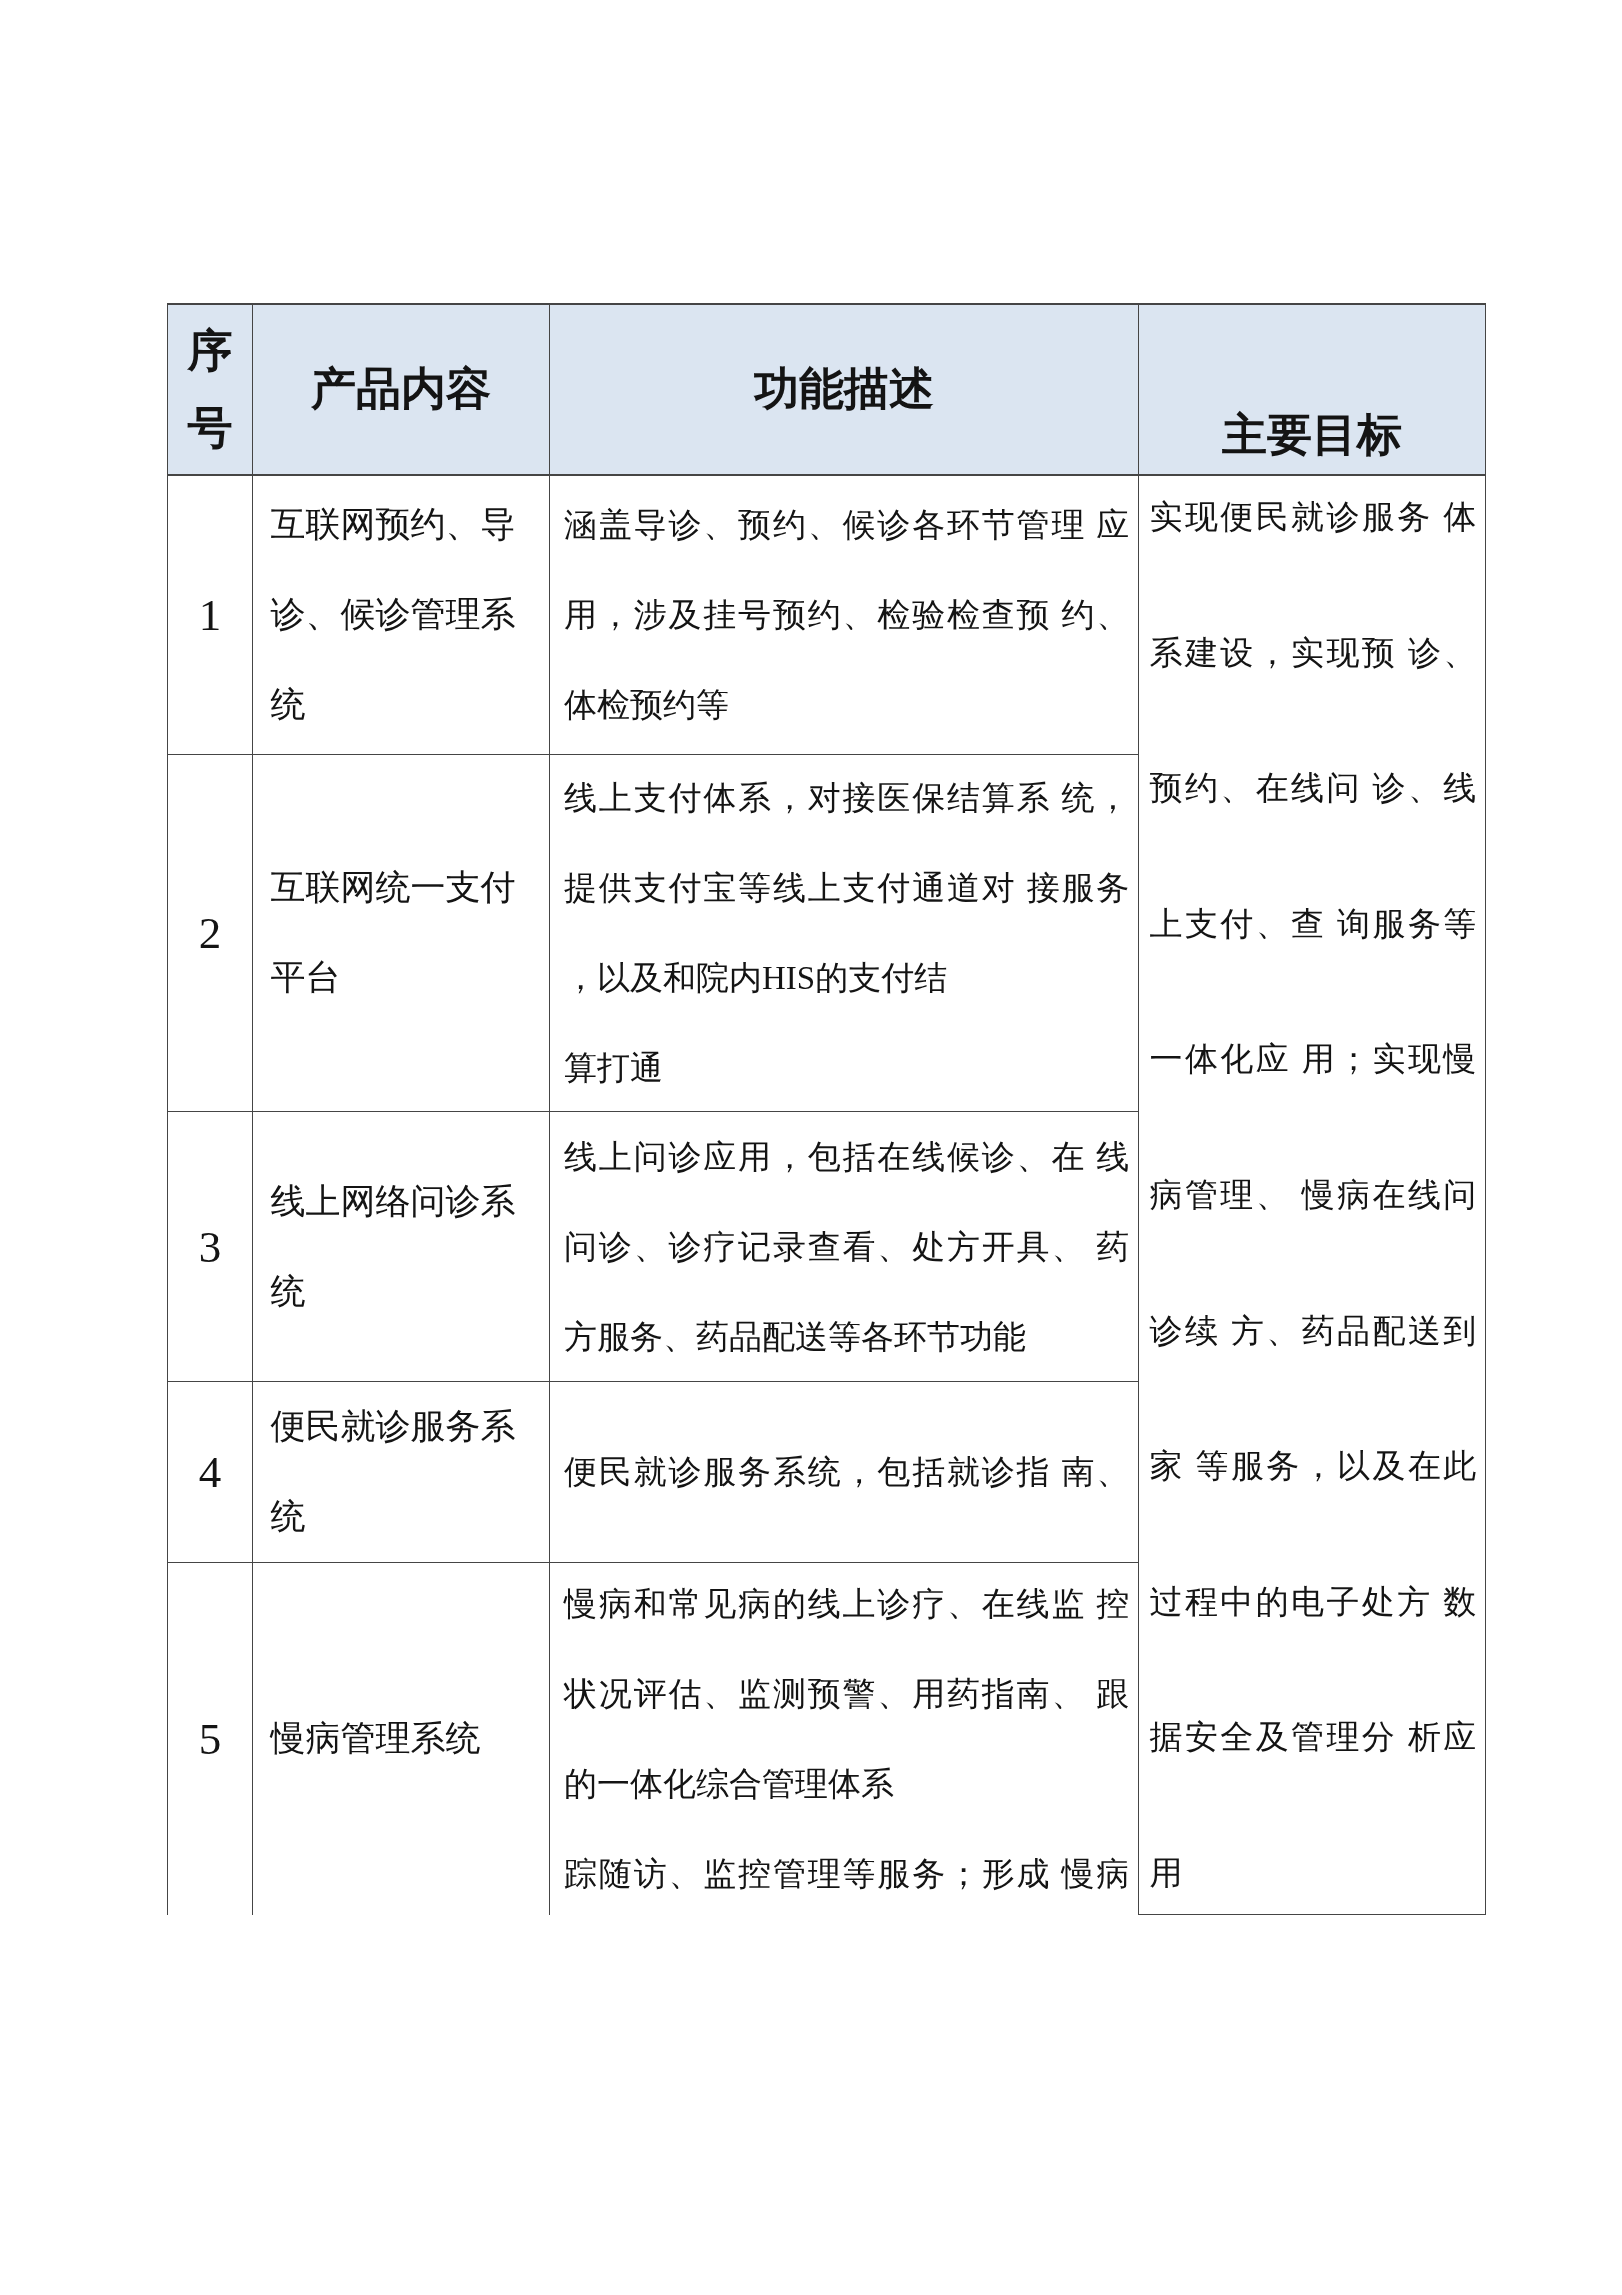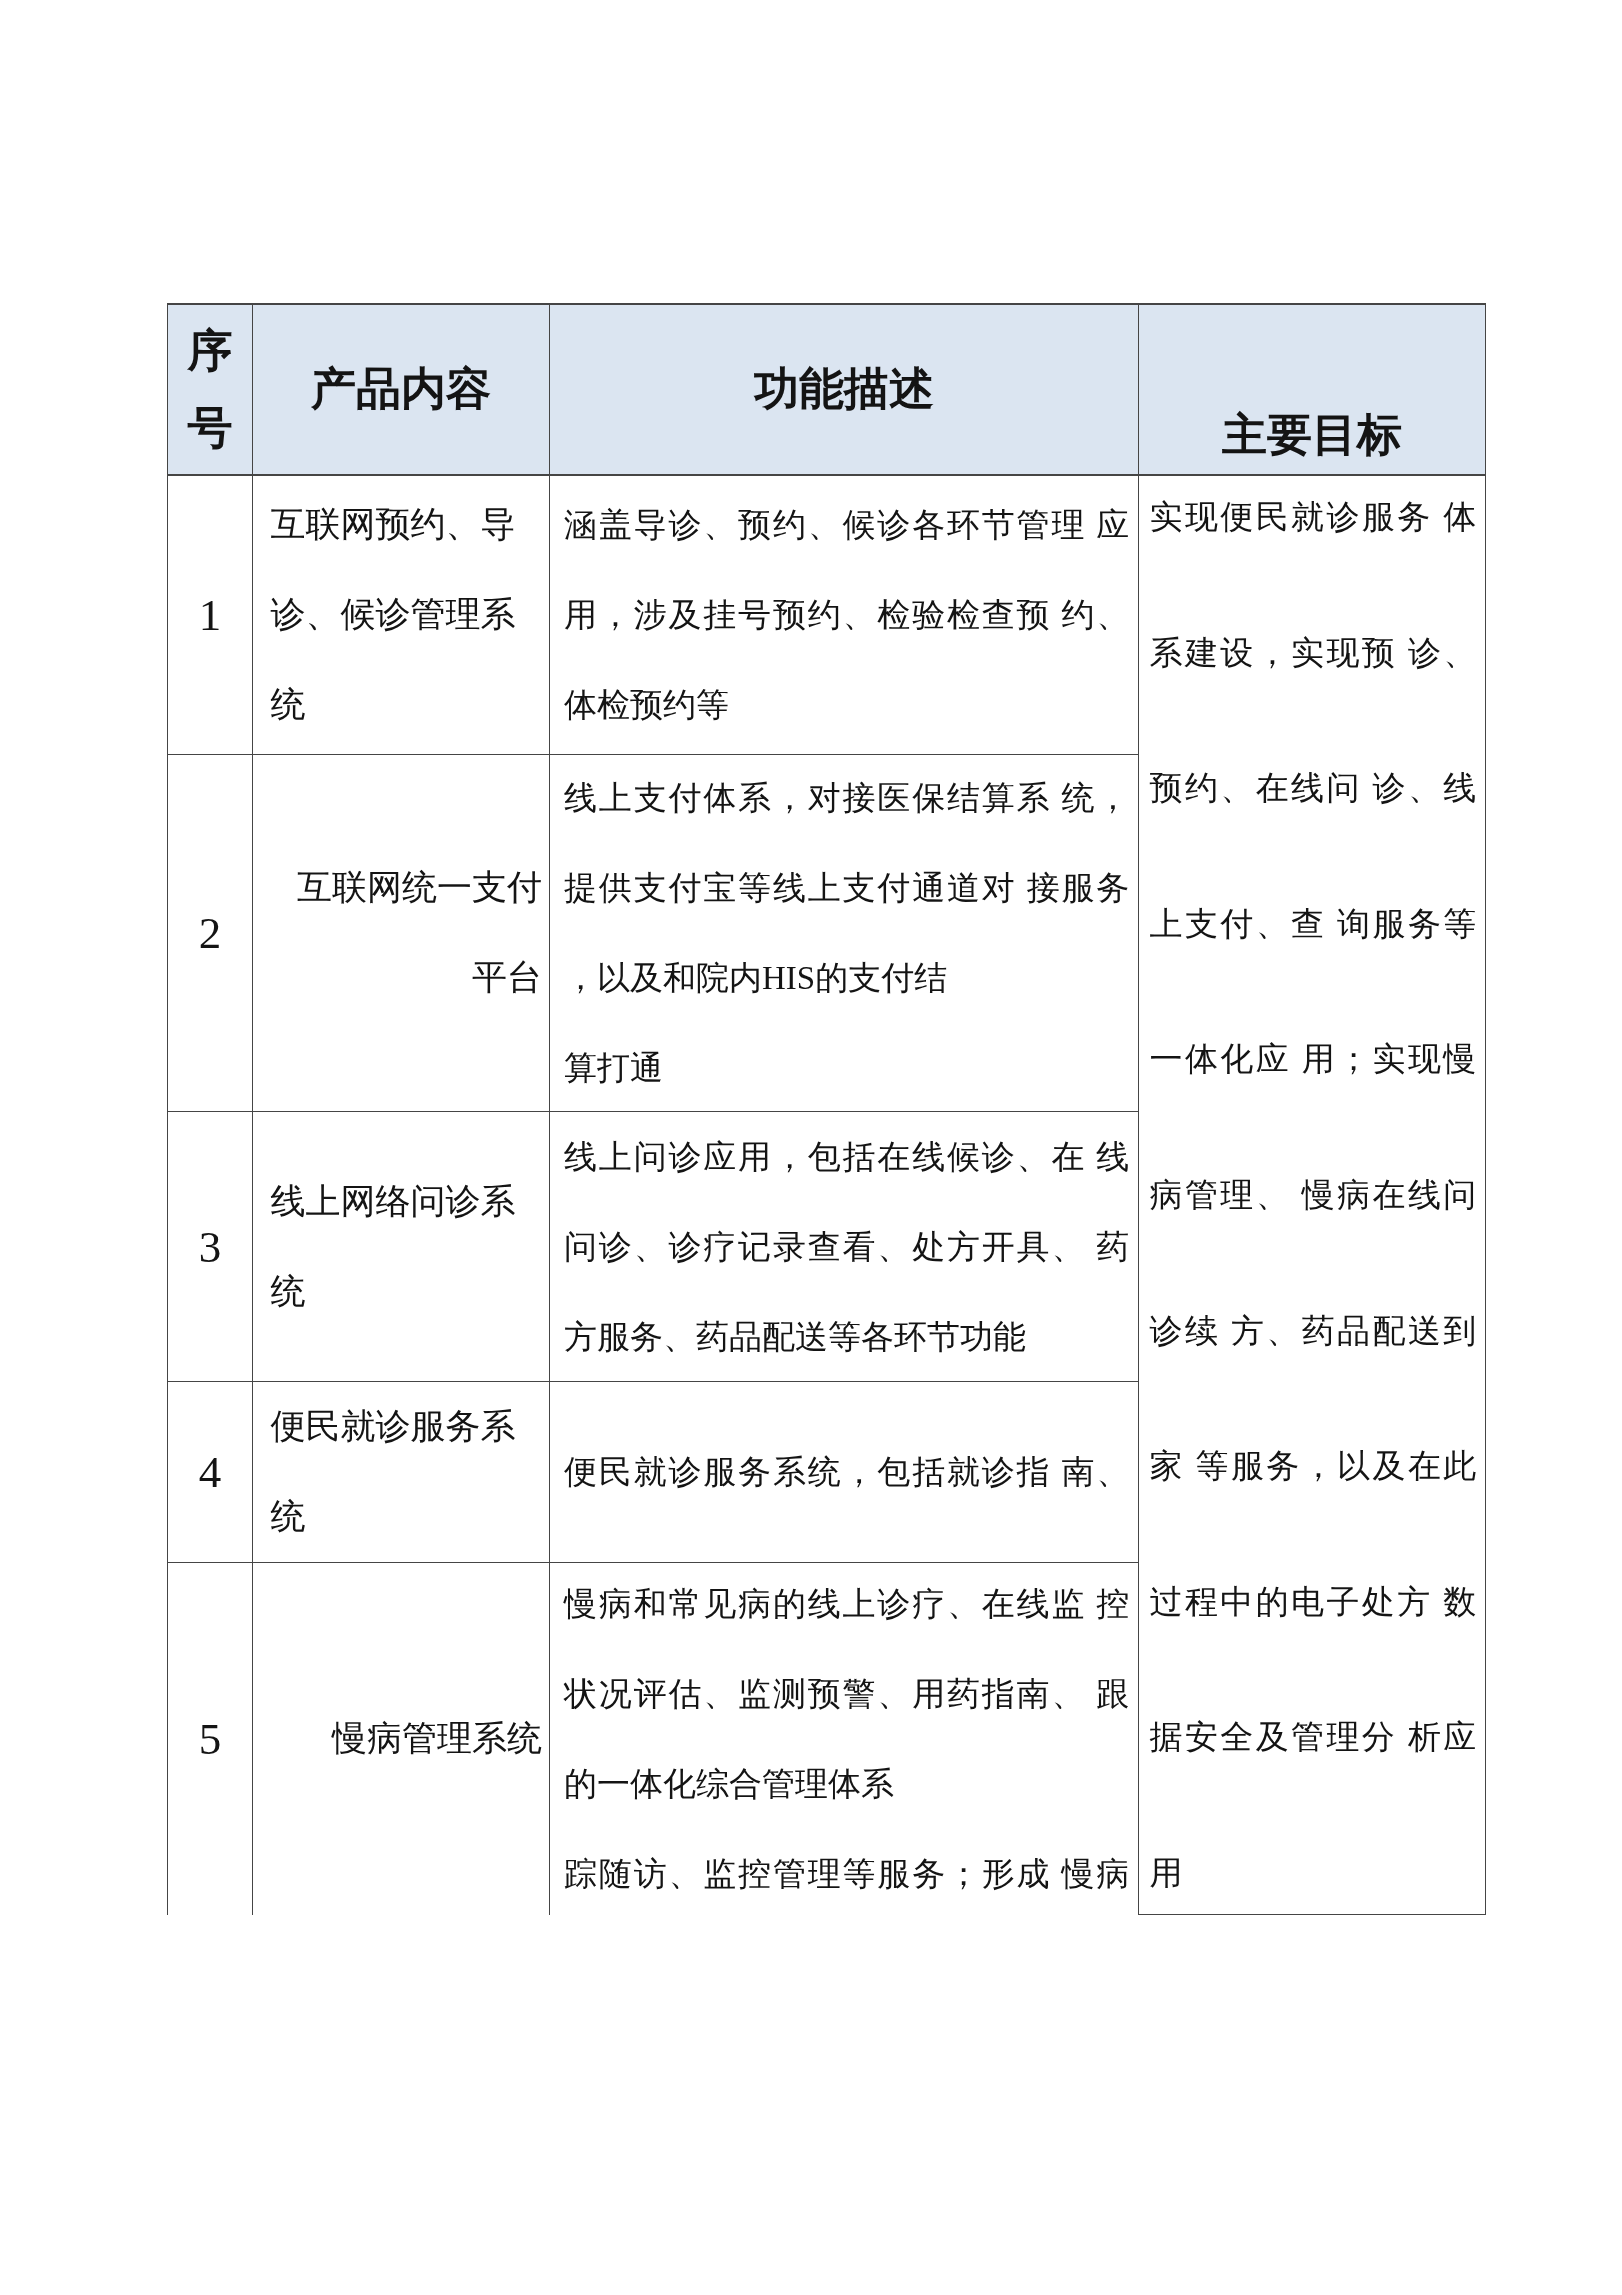--- a/index.html
+++ b/index.html
@@ -75,21 +75,21 @@
         <div class="line">统</div>
       </div>
       <div class="cell desc" style="grid-area: 2 / 3;">
         <div class="line just">涵盖导诊、预约、候诊各环节管理 应</div>
         <div class="line just">用，涉及挂号预约、检验检查预 约、</div>
         <div class="line">体检预约等</div>
       </div>
       <div class="cell num" style="grid-area: 3 / 1;">
         <div>2</div>
       </div>
-      <div class="cell product" style="grid-area: 3 / 2; align-items: flex-end;">
+      <div class="cell product" style="grid-area: 3 / 2;">
         <div class="line">互联网统一支付</div>
         <div class="line">平台</div>
       </div>
       <div class="cell desc" style="grid-area: 3 / 3;">
         <div class="line just">线上支付体系，对接医保结算系 统，</div>
         <div class="line just">提供支付宝等线上支付通道对 接服务</div>
         <div class="line">，以及和院内HIS的支付结</div>
         <div class="line">算打通</div>
       </div>
       <div class="cell num" style="grid-area: 4 / 1;">
@@ -110,21 +110,21 @@
       <div class="cell product" style="grid-area: 5 / 2;">
         <div class="line">便民就诊服务系</div>
         <div class="line">统</div>
       </div>
       <div class="cell desc" style="grid-area: 5 / 3;">
         <div class="line just">便民就诊服务系统，包括就诊指 南、</div>
       </div>
       <div class="cell num nobottom" style="grid-area: 6 / 1;">
         <div>5</div>
       </div>
-      <div class="cell product nobottom" style="grid-area: 6 / 2; align-items: flex-end;">
+      <div class="cell product nobottom" style="grid-area: 6 / 2;">
         <div class="line">慢病管理系统</div>
       </div>
       <div class="cell desc nobottom" style="grid-area: 6 / 3;">
         <div class="line just">慢病和常见病的线上诊疗、在线监 控</div>
         <div class="line just">状况评估、监测预警、用药指南、 跟</div>
         <div class="line">的一体化综合管理体系</div>
         <div class="line just">踪随访、监控管理等服务；形成 慢病</div>
       </div>
       <div class="cell goal lastcol" style="grid-area: 2 / 4 / span 5; justify-content: space-between;">
         <div class="line just">实现便民就诊服务 体</div>

